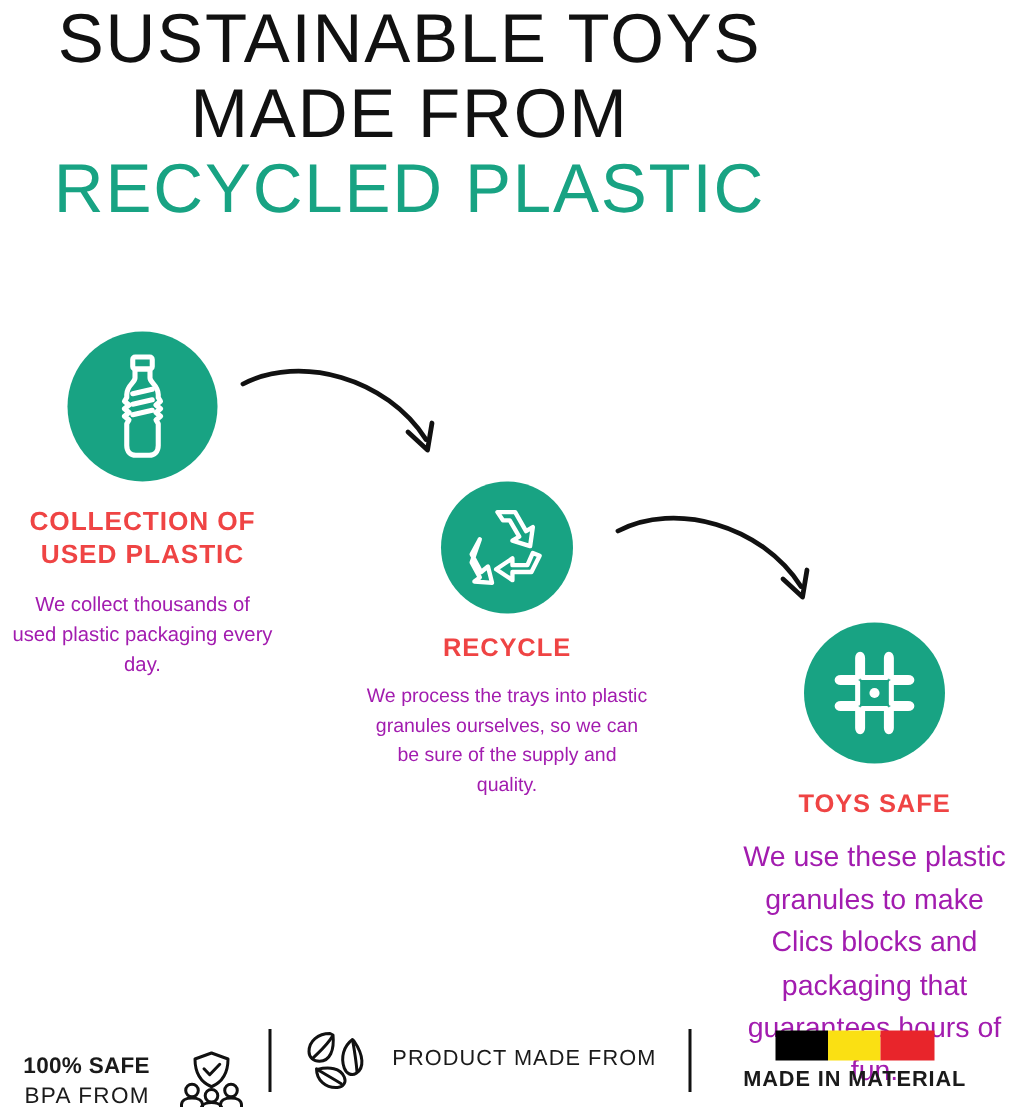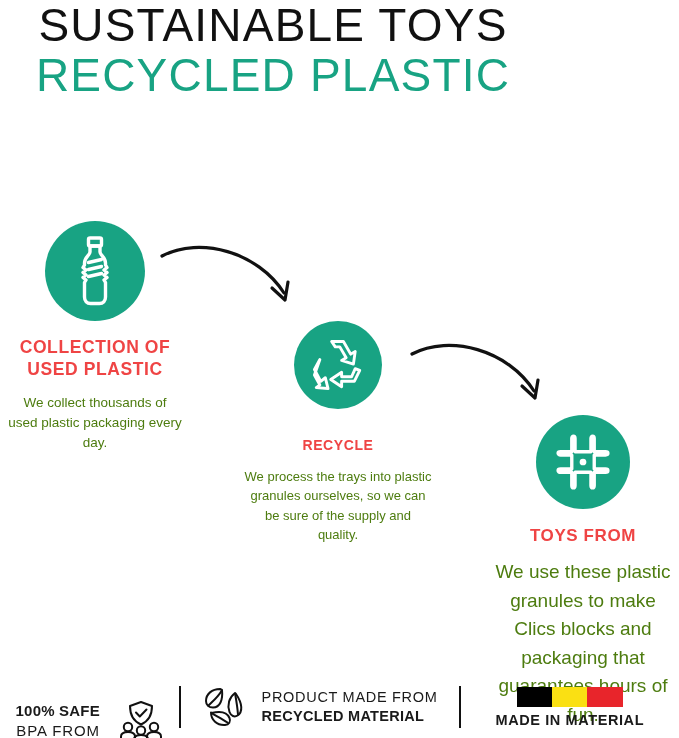--- a/index.html
+++ b/index.html
@@ -55,35 +55,35 @@
     justify-content: center;
     margin: 0 auto;
   }
   .step-title {
     font-weight: 700;
     color: #ef4444;
     letter-spacing: 0.6px;
     line-height: 1.25;
   }
   .step-body {
-    color: #4d7c0f;
+    color: #a21caf;
     line-height: 1.5;
     font-weight: 400;
   }
 
   
   #step-1 { left: 0px; top: 221px; width: 190px; }
   #step-1 .circle { width: 100px; height: 100px; }
   #step-1 .step-title { font-size: 17.5px; margin-top: 16px; }
   #step-1 .step-body { font-size: 13.5px; margin-top: 12px; padding: 0 8px; }
 
   
   #step-2 { left: 238px; top: 321px; width: 200px; }
   #step-2 .circle { width: 88px; height: 88px; }
-  #step-2 .step-title { font-size: 14px; margin-top: 28px; }
+  #step-2 .step-title { font-size: 17px; margin-top: 12px; }
   #step-2 .step-body { font-size: 13px; margin-top: 12px; padding: 0 6px; }
 
   
   #step-3 { left: 487px; top: 415px; width: 192px; }
   #step-3 .circle { width: 94px; height: 94px; }
   #step-3 .step-title { font-size: 17px; margin-top: 16px; }
   #step-3 .step-body { font-size: 19px; margin-top: 12px; padding: 0 6px; }
 
   
   .arrow-svg { position: absolute; overflow: visible; }
@@ -127,20 +127,21 @@
   .flag span { flex: 1 1 33.33%; }
   .belgium-label { font-weight: 700; font-size: 14.5px; letter-spacing: 0.6px; }
 </style>
 </head>
 <body>
 
 <div class="stage">
 
   <div class="title-block">
     <div class="title-line l1">SUSTAINABLE TOYS</div>
+    <div class="title-line l2">MADE FROM</div>
     <div class="title-line l3">RECYCLED PLASTIC</div>
   </div>
 
   <svg class="arrow-svg" id="arrow-1" width="140" height="80" viewBox="0 0 140 80">
     <path d="M2 18 C 40 -2, 98 14, 124 55" stroke="#111111" stroke-width="3.2" fill="none" stroke-linecap="round"></path>
     <path d="M112 50 L125 62 L128 44" stroke="#111111" stroke-width="3.2" fill="none" stroke-linecap="round" stroke-linejoin="round"></path>
   </svg>
 
   <svg class="arrow-svg" id="arrow-2" width="140" height="80" viewBox="0 0 140 80">
     <path d="M2 18 C 40 -2, 98 14, 124 55" stroke="#111111" stroke-width="3.2" fill="none" stroke-linecap="round"></path>
@@ -203,21 +204,21 @@
                    C23.5 59.5 20 59.5 20 56
                    L20 42 L8 42
                    C4.5 42 4.5 38.5 8 38.5
                    L20 38.5 L20 23.5 L8 23.5
                    C4.5 23.5 4.5 20 8 20
                    L20 20 Z"></path>
           <circle cx="32" cy="31" r="3.6" fill="#ffffff" stroke="none"></circle>
         </g>
       </svg>
     </div>
-    <div class="step-title">TOYS FROM</div>
+    <div class="step-title">TOYS SAFE</div>
     <div class="step-body">We use these plastic granules to make Clics blocks and packaging that guarantees hours of fun.</div>
   </div>
 
   <div class="footer">
 
     <div class="footer-cell" id="footer-cell-safe">
       <div class="footer-text">
         <span class="strong">100% SAFE</span>
         <span class="light">BPA FROM</span>
       </div>
@@ -243,21 +244,20 @@
           <path d="M17 4 C9 4 3 9 3 16 C3 20 6 22.5 10 22.5 C17 22.5 20 15 19 5 Z"></path>
           <path d="M5.5 20.5 C10 16 15 12 18.5 6"></path>
           <path d="M32 8 C26 12.5 24 20 26.5 27 C28 31 31.5 32.5 34.5 30.5 C40 27 39.5 18.5 33 9 Z"></path>
           <path d="M35 29.5 C34.5 23 33.5 16.5 32.2 9.2"></path>
           <path d="M8 27.5 C8 35 14 40.5 22 40 C26 39.7 28 36.5 26.5 33 C24 27 16.5 26 8.5 28 Z"></path>
           <path d="M24.5 37.5 C19 34 13.5 31 9 28.3"></path>
         </g>
       </svg>
       <div class="footer-text" id="footer-text-recycled">
         <span class="light">PRODUCT MADE FROM</span>
-        <span class="strong">RECYCLED MATERIAL</span>
       </div>
     </div>
 
     <div class="footer-divider"></div>
 
     <div class="footer-cell" id="footer-cell-belgium">
       <div class="belgium-wrap">
         <div class="flag">
           <span style="background:#000000"></span>
           <span style="background:#FAE013"></span>

